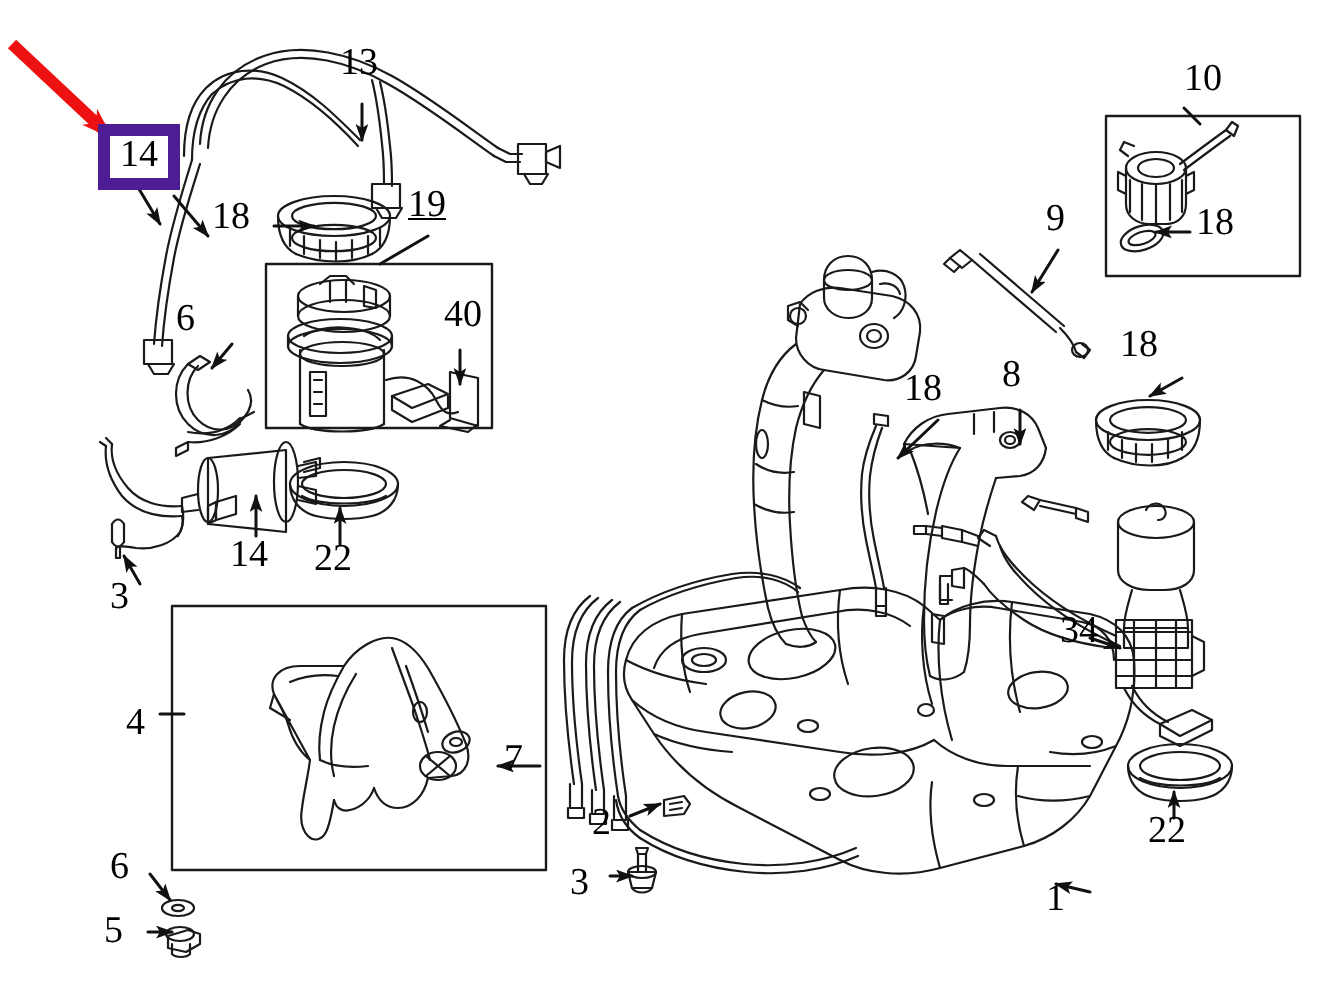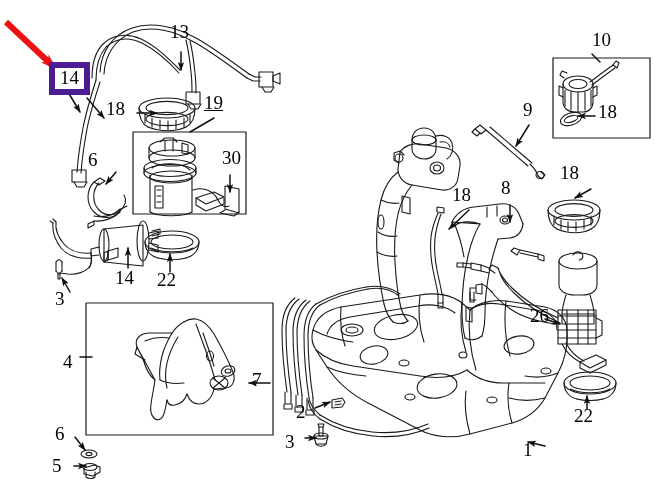--- a/index.html
+++ b/index.html
@@ -496,18 +496,18 @@
   <div class="callout" style="left:598px; top:102px;">18</div>
   <div class="callout" style="left:452px; top:185px;">18</div>
   <div class="callout" style="left:170px; top:22px;">13</div>
   <div class="callout highlighted" style="left:49px; top:62px;">14</div>
   <div class="callout" style="left:115px; top:268px;">14</div>
   <div class="callout" style="left:88px;  top:150px;">6</div>
   <div class="callout" style="left:55px;  top:289px;">3</div>
   <div class="callout" style="left:106px; top:99px;">18</div>
   <div class="callout" style="left:560px; top:163px;">18</div>
   <div class="callout" style="left:204px; top:93px;text-decoration:underline;">19</div>
-  <div class="callout" style="left:222px; top:148px;">30</div>
-  <div class="callout" style="left:530px; top:306px;">26</div>
+  <div class="callout" style="left:222px; top:148px;">40</div>
+  <div class="callout" style="left:530px; top:306px;">34</div>
   <div class="callout" style="left:157px; top:270px;">22</div>
   <div class="callout" style="left:574px; top:406px;">22</div>
 
 </div>
 
 </body></html>

